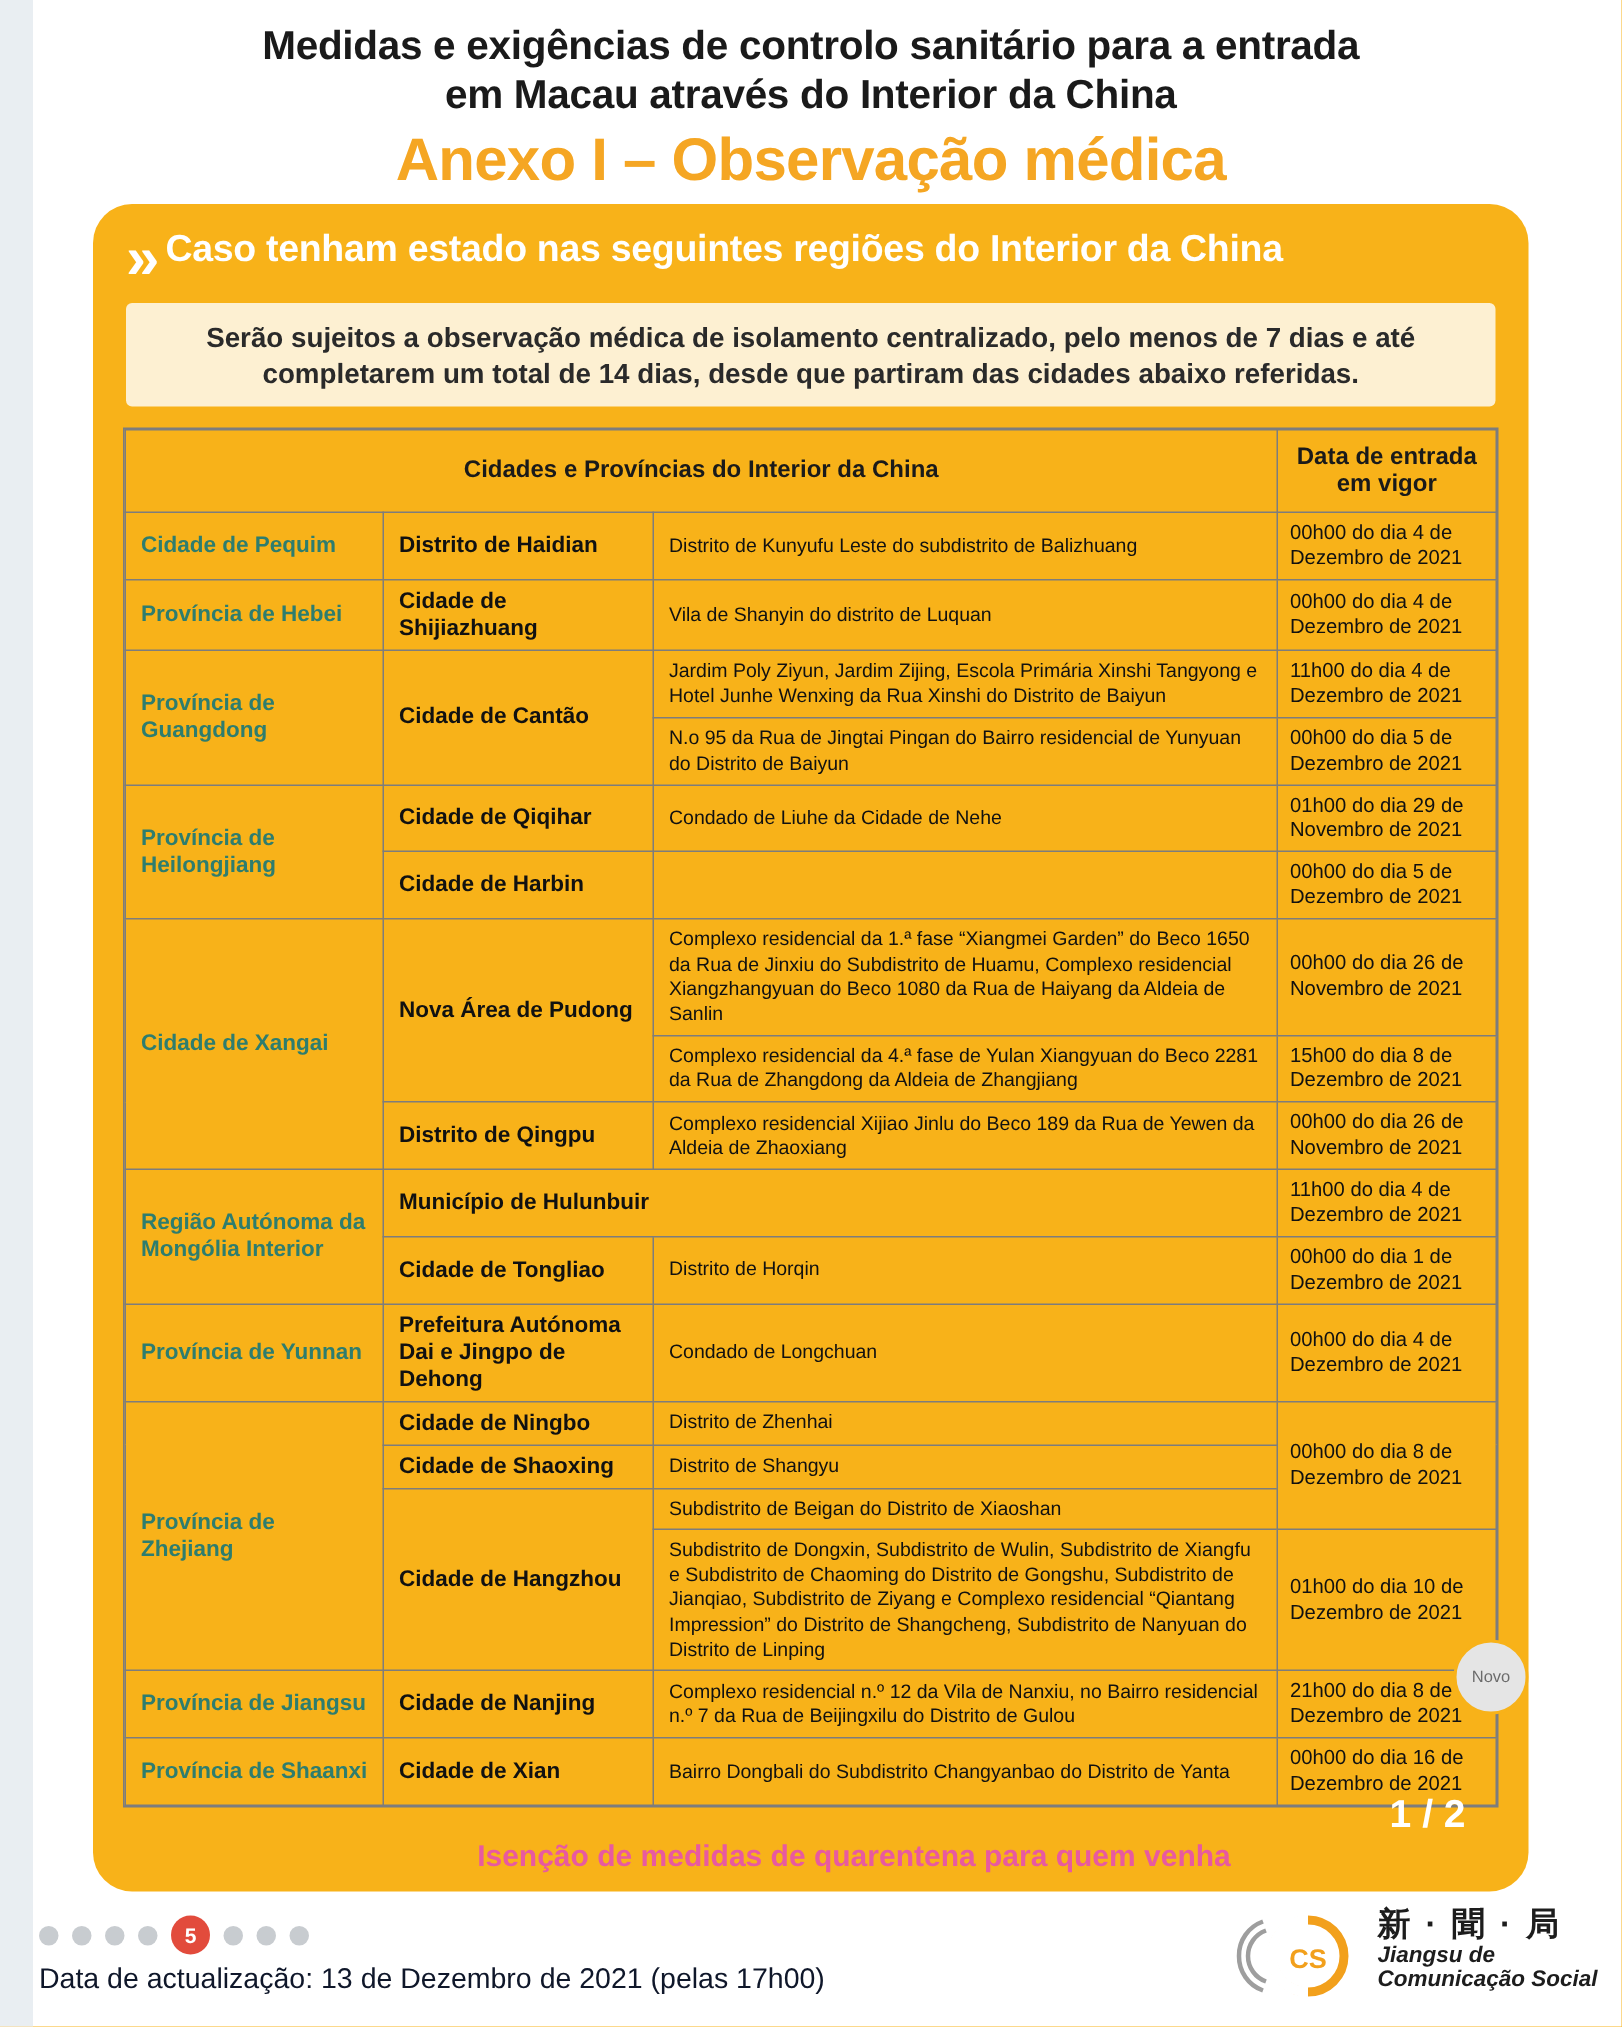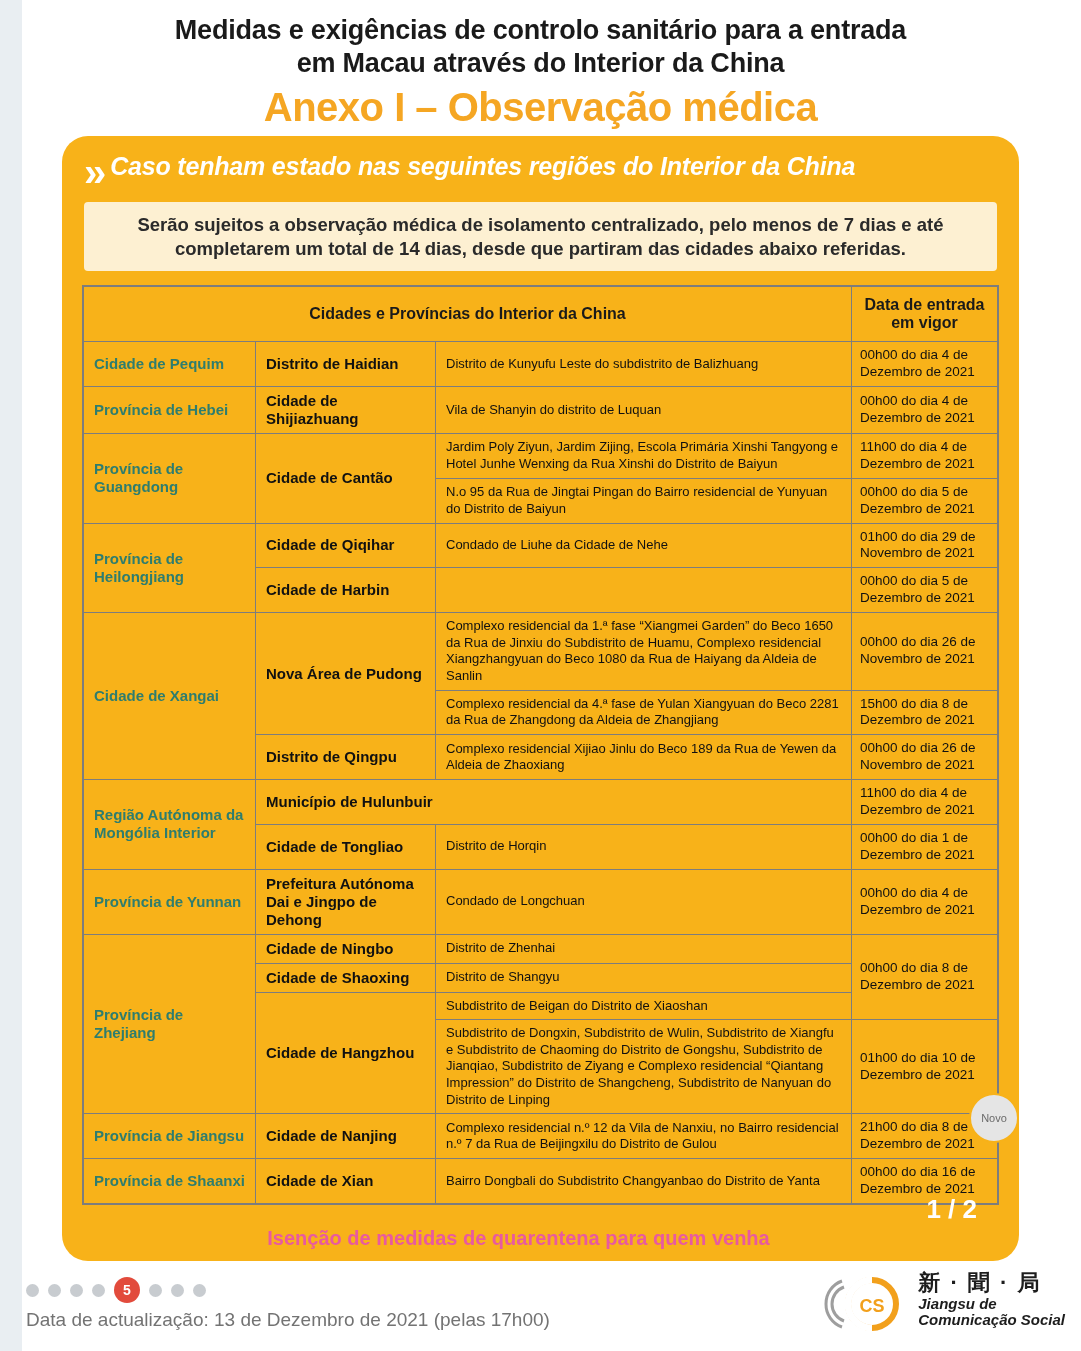--- a/index.html
+++ b/index.html
@@ -60,21 +60,20 @@
     margin-right:10px;
     margin-top:2px;
     letter-spacing:-6px;
   }
   .panel-head-text{
     color:#ffffff;
     font-size:25px;
     font-weight:bold;
     line-height:1.18;
     letter-spacing:-0.2px;
-    font-style:italic;
   }
   .note{
     margin:12px 22px 0 22px;
     background:#fdf0d2;
     border-radius:4px;
     padding:11px 18px;
     text-align:center;
     color:#2a2a2a;
     font-size:18.5px;
     font-weight:bold;
@@ -129,22 +128,21 @@
     color:#111111;
     font-size:13.5px;
     line-height:1.25;
     width:146px;
     padding-left:8px;
   }
   
   .panel-foot{
     position:absolute;
     left:0;bottom:10px;width:817px;
-    text-align:center;
-    margin-left:48px;
+    text-align:right;
   }
   .foot-pink{
     color:#e85aa0;
     font-weight:bold;
     font-size:20px;
     line-height:1.25;
     margin:0 auto;
     width:700px;
   }
   .pagenum{
@@ -179,21 +177,21 @@
   .dot{
     width:13px;height:13px;border-radius:50%;background:#c8ccd0;
   }
   .dot.active{
     width:26px;height:26px;background:#e24b3c;color:#fff;
     display:flex;align-items:center;justify-content:center;
     font-size:14px;font-weight:bold;
   }
   .update{
     position:absolute;left:26px;top:44px;
-    font-size:19px;color:#737373;
+    font-size:19px;color:#0f172a;
   }
   .logo{
     position:absolute;right:16px;top:6px;
     display:flex;gap:10px;
   }
   .logo-mark{
     position:relative;width:88px;height:66px;
   }
   .logo-text{
     line-height:1.12;

